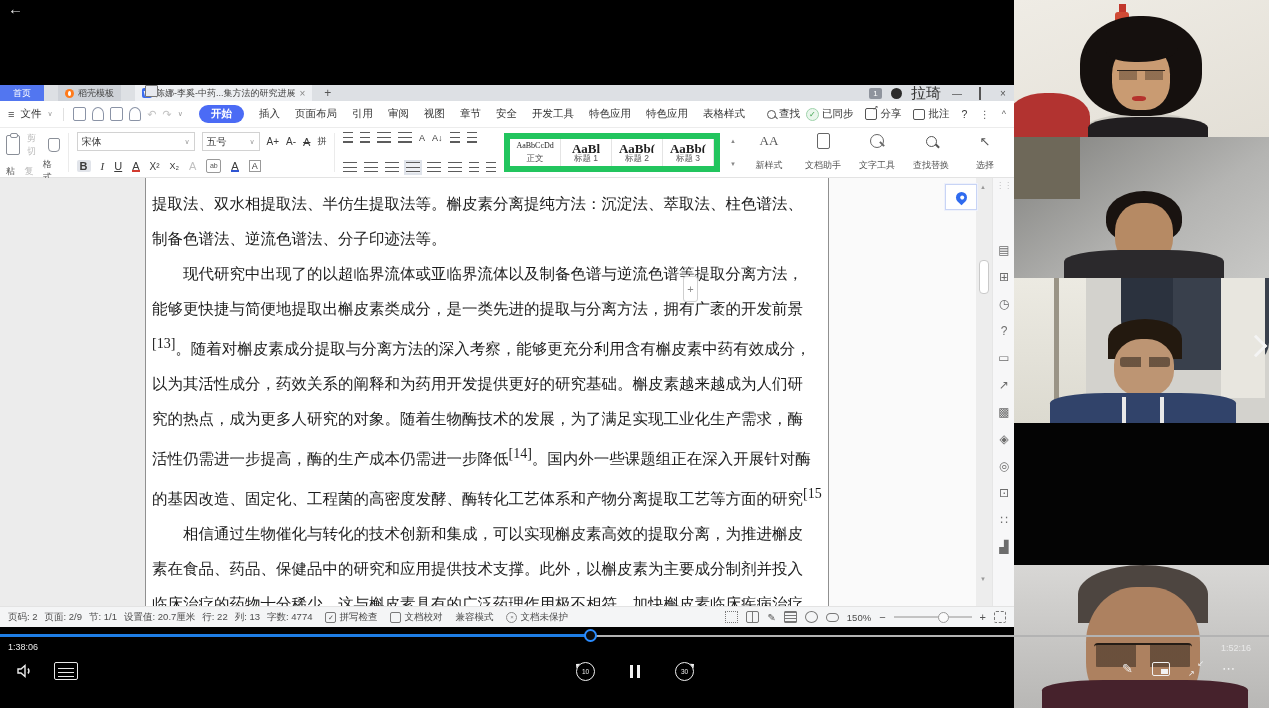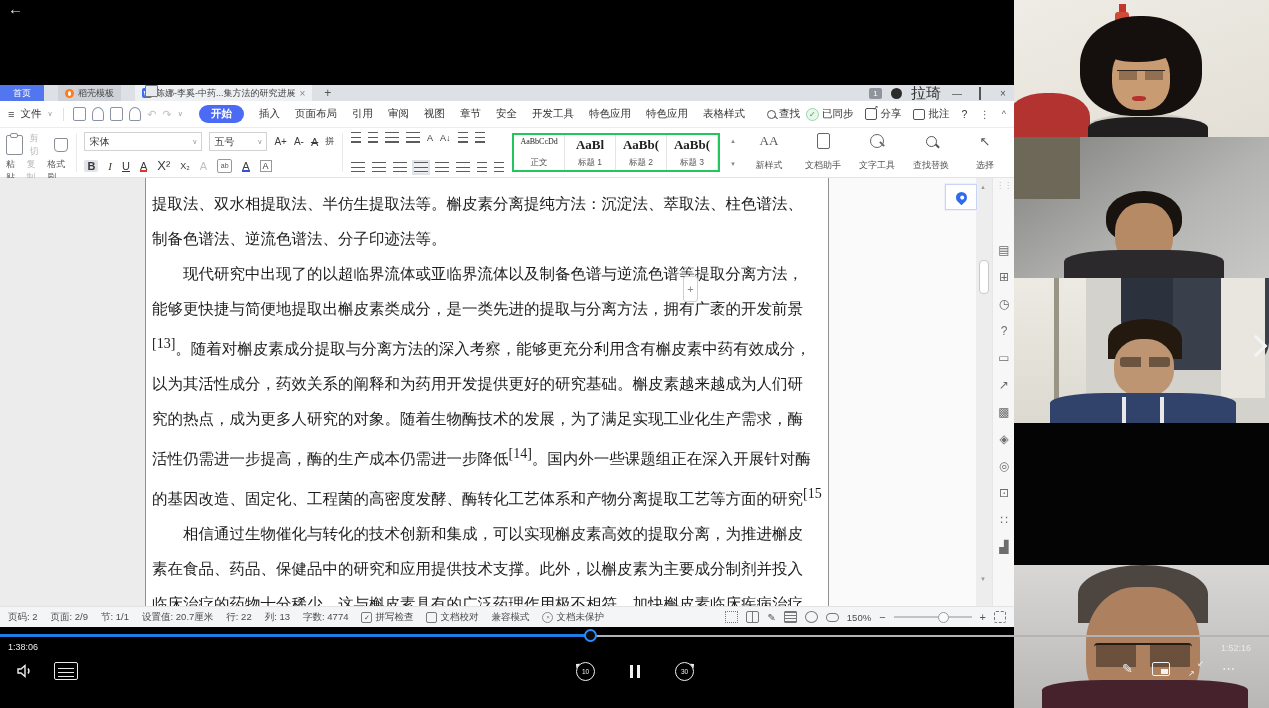--- a/index.html
+++ b/index.html
@@ -71,21 +71,21 @@
   .glyph.it{font-style:italic;font-family:"Liberation Serif",serif;}
   .glyph.un{text-decoration:underline;}
   .glyph.redu{box-shadow:inset 0 -2px 0 #d23b2f;}
   .glyph.bluu{box-shadow:inset 0 -2px 0 #2f55d2;}
   .glyph.dim{color:#c0c0c0;}
   .glyph.boxed{border:1px solid #999;padding:0 2px;font-size:9px;}
   .abpen{width:13px;height:12px;border:1px solid #999;border-radius:2px;font-size:7px;color:#555;text-align:center;line-height:12px;}
   .licon{width:14px;height:11px;background:repeating-linear-gradient(to bottom,#5c5c5c 0 1.3px,transparent 1.3px 4.6px);}
   .licon.short{width:10px;}
   .licon.sel{outline:2px solid #dfe3ea;background-color:#eef0f4;}
-  .style-gallery{display:flex;border:2px solid #22c55e;margin:3px 0;}
+  .style-gallery{display:flex;border:6px solid #22c55e;margin:3px 0;}
   .style-cell{width:50px;display:flex;flex-direction:column;align-items:center;justify-content:space-between;
               border-right:1px solid #e4e4e4;padding:2px 0 1px;}
   .style-sample{font-family:"Liberation Serif","DejaVu Serif",serif;font-size:8px;color:#222;white-space:nowrap;overflow:hidden;max-width:48px;}
   .style-cell.hd .style-sample{font-size:13px;font-weight:bold;}
   .style-name{font-size:8.5px;color:#555;}
   .gal-arrows{display:flex;flex-direction:column;justify-content:space-around;font-size:6px;color:#888;padding:0 2px;}
   .bigtool{display:flex;flex-direction:column;align-items:center;justify-content:space-between;padding:3px 2px;min-width:42px;}
   .bigtool .ic{height:16px;display:flex;align-items:center;justify-content:center;color:#555;font-size:13px;}
   .wrench{width:12px;height:12px;border:1.4px solid #666;border-radius:50%;position:relative;}
   .wrench::after{content:"";position:absolute;left:8px;top:8px;width:6px;height:2px;background:#666;transform:rotate(45deg);}
@@ -319,21 +319,21 @@
           <span class="glyph" style="font-size:10px;">A+</span>
           <span class="glyph" style="font-size:10px;">A-</span>
           <span class="glyph" style="text-decoration:line-through;">A</span>
           <span class="glyph" style="font-size:9px;">拼</span>
         </div>
         <div class="trow" style="gap:10px;">
           <span class="glyph bold">B</span>
           <span class="glyph it">I</span>
           <span class="glyph un">U</span>
           <span class="glyph redu">A</span>
-          <span class="glyph" style="font-size:13px;">X²</span>
+          <span class="glyph" style="font-size:10px;">X²</span>
           <span class="glyph" style="font-size:9px;">X₂</span>
           <span class="glyph dim">A</span>
           <span class="abpen">ab</span>
           <span class="glyph bluu">A</span>
           <span class="glyph boxed">A</span>
         </div>
       </div>
       <div class="tgsep"></div>
 
       <div class="tgroup">
@@ -451,21 +451,21 @@
             <span class="side-ic">◈</span>
             <span class="side-ic">◎</span>
             <span class="side-ic">⊡</span>
             <span class="side-ic">∷</span>
             <span class="side-ic">▟</span>
           </div>
       </div>
     </div>
 
     <div class="statusbar">
-      <span class="st-items" style="display:flex;gap:13px;">
+      <span class="st-items" style="display:flex;gap:7px;">
           <span>页码: 2</span>
           <span>页面: 2/9</span>
           <span>节: 1/1</span>
           <span>设置值: 20.7厘米</span>
           <span>行: 22</span>
           <span>列: 13</span>
           <span>字数: 4774</span>
         </span>
       <span class="st-toggle">
         <span class="chkbox">✓</span>

